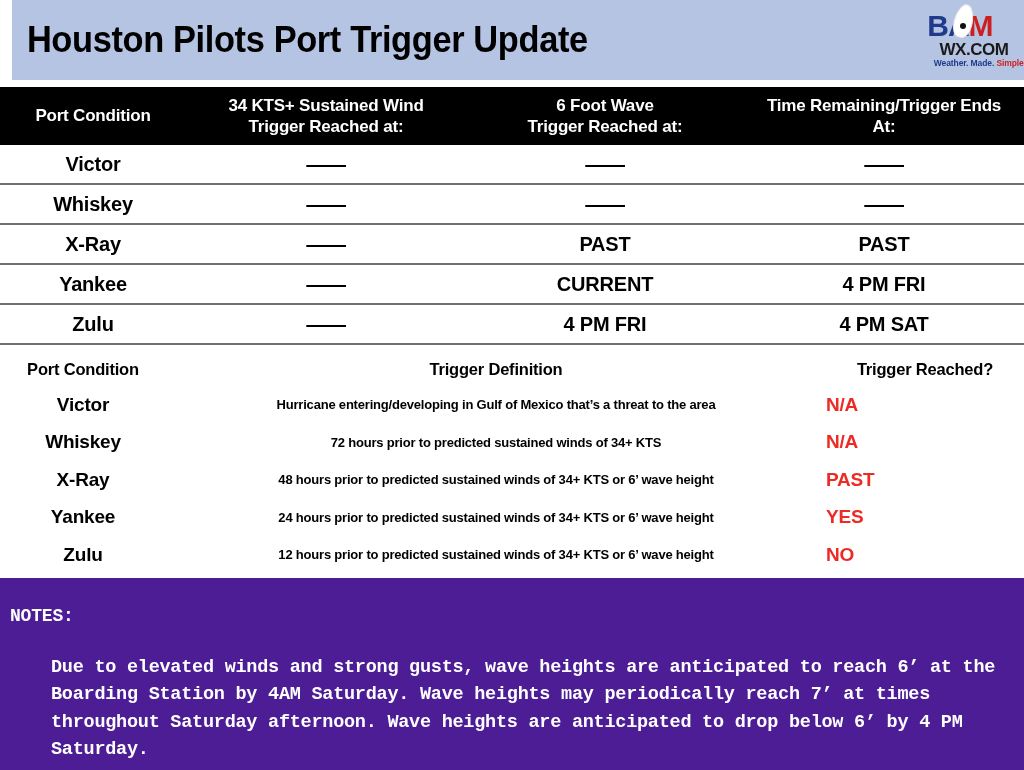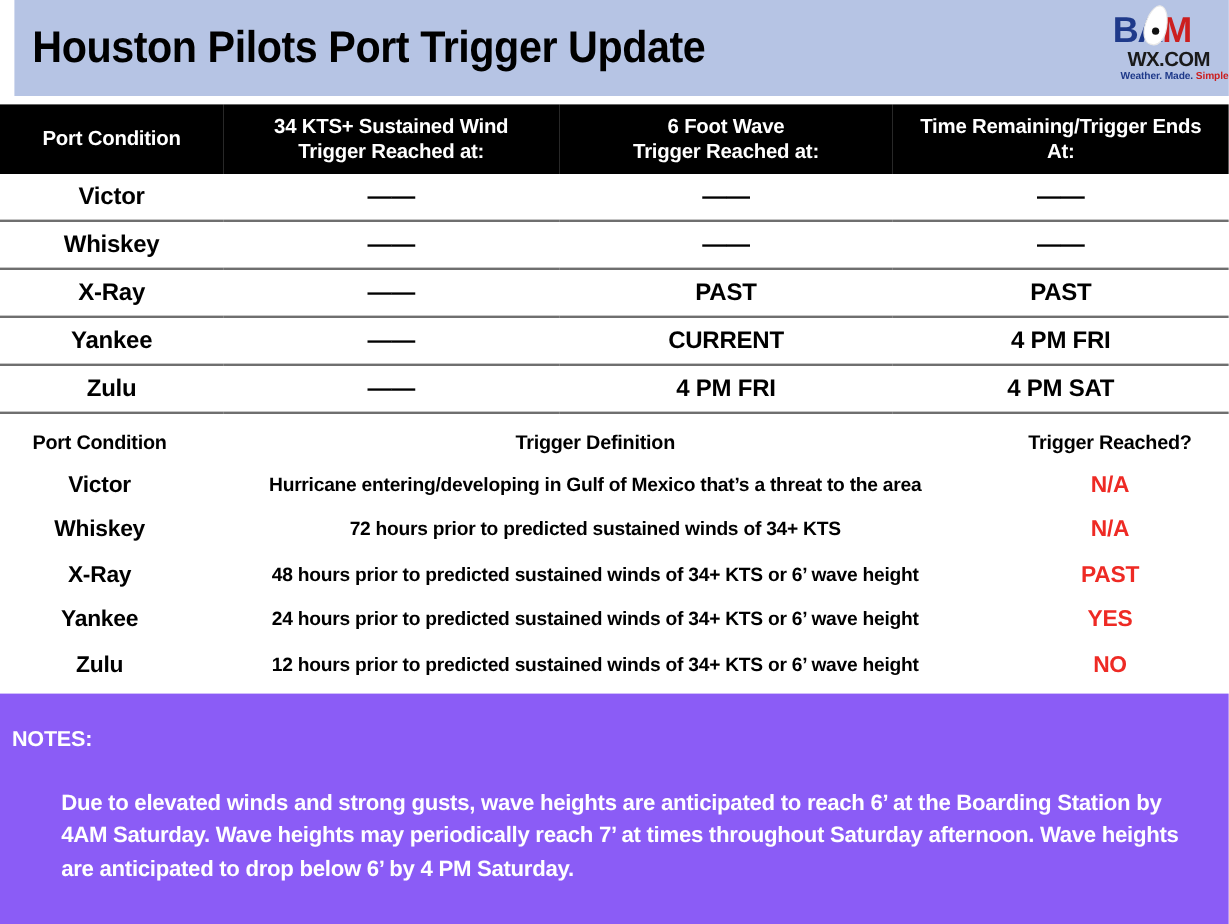--- a/index.html
+++ b/index.html
@@ -185,35 +185,36 @@
     letter-spacing: -0.2px;
   }
   .t2 tbody td {
     height: 37.5px;
     vertical-align: middle;
     font-weight: bold;
     color: #000000;
     letter-spacing: -0.2px;
   }
   .t2 .c-cond { font-size: 19px; text-align: center; }
-  .t2 .c-def  { font-size: 16px; text-align: center; }
-  .t2 .c-res  { font-size: 19px; text-align: center; color: #ee2a24; }
+  .t2 .c-def  { font-size: 13px; text-align: center; }
+  .t2 .c-res  { font-size: 19px; text-align: left; color: #ee2a24; }
   .red { color: #000000; }
 
   
   .notes {
     position: absolute;
     left: 0;
     top: 578px;
     width: 1024px;
     height: 192px;
-    background: #8b5cf6;
+    background: #4c1d95;
     color: #ffffff;
     box-sizing: border-box;
     padding: 28px 24px 0 10px;
+    font-family: Liberation Mono, monospace;
   }
   .notes-title {
     font-size: 18px;
     font-weight: bold;
     letter-spacing: -0.2px;
     margin-bottom: 28px;
   }
   .notes-body {
     font-size: 18.5px;
     font-weight: bold;

